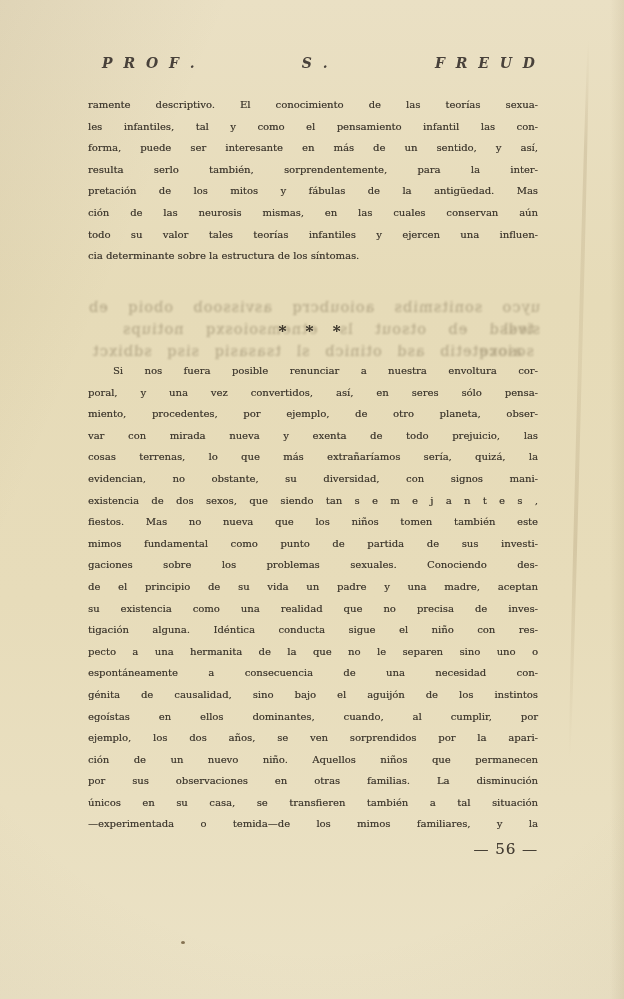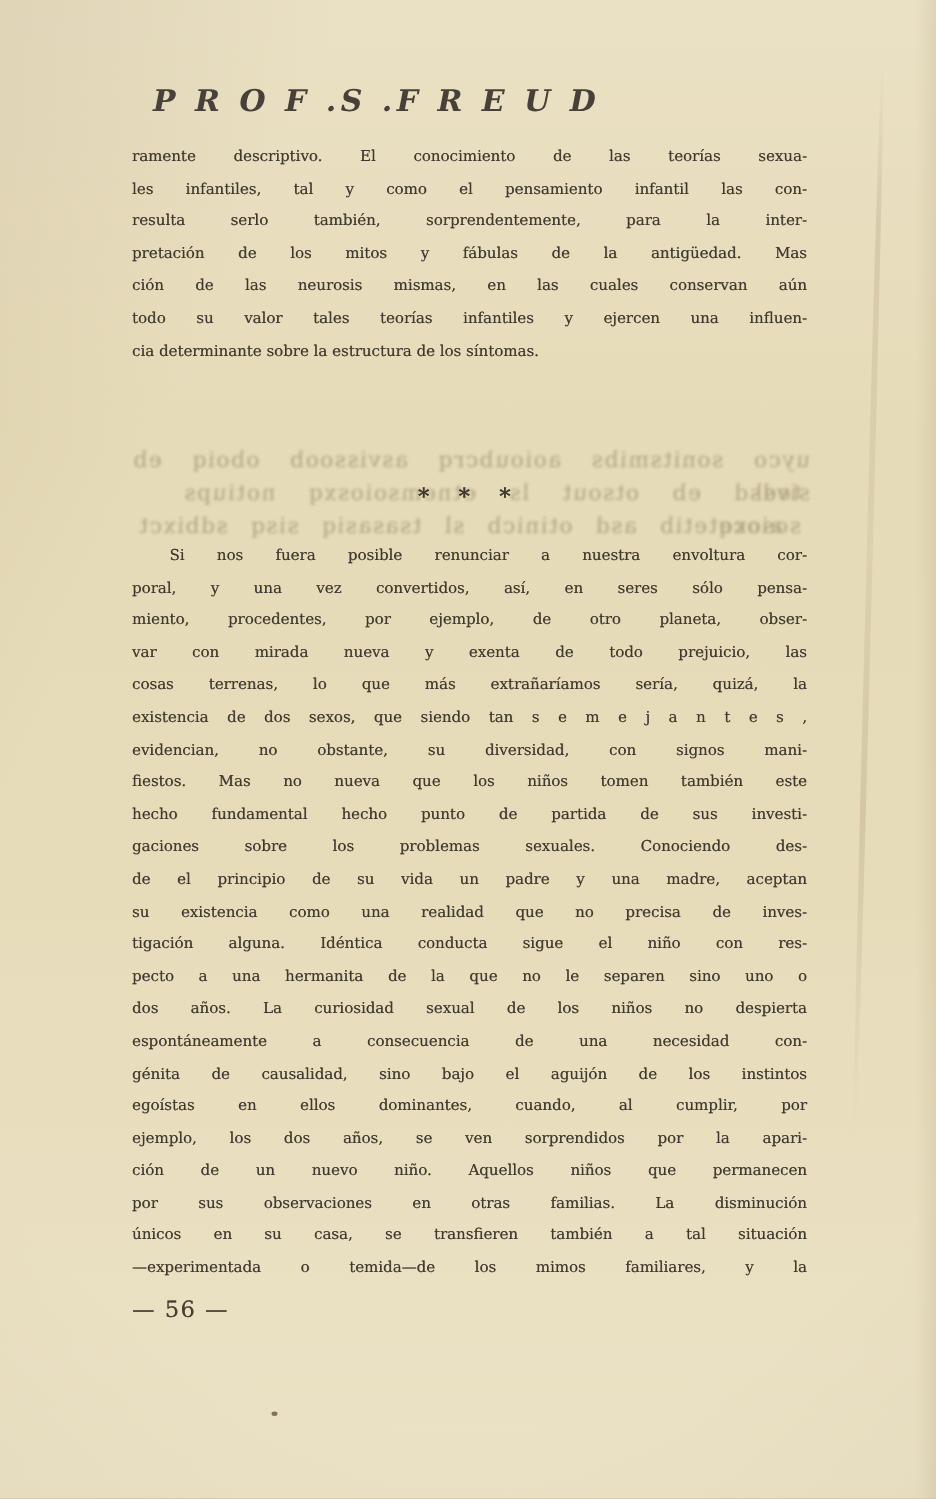--- a/index.html
+++ b/index.html
@@ -27,24 +27,24 @@
     position: absolute; left: 577px; top: 40px; width: 4px; height: 720px;
     transform: rotate(1.5deg);
     border-radius: 40%;
     background: linear-gradient(180deg, rgba(140,115,75,0) 0%, rgba(140,115,75,0.18) 15%,
                 rgba(140,115,75,0.10) 45%, rgba(140,115,75,0.20) 70%, rgba(140,115,75,0) 100%);
     pointer-events: none;
   }
 
   .running-header {
     position: absolute; left: 88px; top: 55px; width: 450px;
-    display: flex; 
+    display: flex; justify-content: space-between;
     padding-left: 14px; box-sizing: border-box;
     font-style: italic; font-weight: bold;
-    font-size: 20px; letter-spacing: 3px;
+    font-size: 14px; letter-spacing: 3px;
     color: #48413a;
   }
 
   .para { position: absolute; left: 88px; width: 450px; }
   .para1 { top: 94px; }
   .para2 { top: 360px; }
 
   .line {
     height: 21.6px; line-height: 21.6px;
     font-size: 10px;
@@ -73,22 +73,22 @@
   .ghost-line:nth-child(3) { padding: 0 4px 0 18px; }
 
   .separator {
     position: absolute; left: 88px; top: 322px; width: 450px;
     text-align: center; font-weight: bold; font-size: 15px;
     letter-spacing: 7px; color: #3e382e; z-index: 2;
     text-shadow: 0.2px 0.2px 0.3px rgba(50,42,32,0.55);
   }
 
   .pagenum {
-    position: absolute; left: 88px; top: 864px; width: 450px;
-    text-align: left; font-size: 15px; letter-spacing: 1px;
+    position: absolute; left: 88px; top: 840px; width: 450px;
+    text-align: right; font-size: 15px; letter-spacing: 1px;
     color: #453e34;
     text-shadow: 0.2px 0.2px 0.3px rgba(50,42,32,0.55);
   }
 
   .speck {
     position: absolute; left: 181px; top: 941px; width: 4px; height: 3px;
     background: #6b5636; border-radius: 50%; opacity: 0.8;
   }
 </style>
 </head>
@@ -102,20 +102,21 @@
   <div class="running-header">
     <span>P R O F .</span>
     <span>S .</span>
     <span>F R E U D</span>
   </div>
 
   <div class="para para1">
 
   <div class="line">ramente descriptivo. El conocimiento de las teorías sexua-</div>
       <div class="line">les infantiles, tal y como el pensamiento infantil las con-</div>
+      <div class="line">forma, puede ser interesante en más de un sentido, y así,</div>
       <div class="line">resulta serlo también, sorprendentemente, para la inter-</div>
       <div class="line">pretación de los mitos y fábulas de la antigüedad. Mas</div>
       <div class="line">ción de las neurosis mismas, en las cuales conservan aún</div>
       <div class="line">todo su valor tales teorías infantiles y ejercen una influen-</div>
       <div class="line">cia determinante sobre la estructura de los síntomas.</div>
     </div>
 
   <div class="ghost">
 
   <div class="ghost-line">uyco sonitsmibs aoioubcrq asvissoob oboiq eb sivsl</div>
@@ -125,30 +126,29 @@
 
   <div class="separator">* * *</div>
 
   <div class="para para2">
 
   <div class="line">Si nos fuera posible renunciar a nuestra envoltura cor-</div>
       <div class="line">poral, y una vez convertidos, así, en seres sólo pensa-</div>
       <div class="line">miento, procedentes, por ejemplo, de otro planeta, obser-</div>
       <div class="line">var con mirada nueva y exenta de todo prejuicio, las</div>
       <div class="line">cosas terrenas, lo que más extrañaríamos sería, quizá, la</div>
+      <div class="line">evidencian, no obstante, su diversidad, con signos mani-</div>
       <div class="line">existencia de dos sexos, que siendo tan s e m e j a n t e s ,</div>
-      <div class="line">evidencian, no obstante, su diversidad, con signos mani-</div>
       <div class="line">fiestos. Mas no nueva que los niños tomen también este</div>
-      <div class="line">hecho fundamental hecho punto de partida de sus investi-</div>
+      <div class="line">mimos fundamental como punto de partida de sus investi-</div>
       <div class="line">gaciones sobre los problemas sexuales. Conociendo des-</div>
       <div class="line">de el principio de su vida un padre y una madre, aceptan</div>
       <div class="line">su existencia como una realidad que no precisa de inves-</div>
       <div class="line">tigación alguna. Idéntica conducta sigue el niño con res-</div>
       <div class="line">pecto a una hermanita de la que no le separen sino uno o</div>
-      <div class="line">dos años. La curiosidad sexual de los niños no despierta</div>
       <div class="line">espontáneamente a consecuencia de una necesidad con-</div>
       <div class="line">génita de causalidad, sino bajo el aguijón de los instintos</div>
       <div class="line">egoístas en ellos dominantes, cuando, al cumplir, por</div>
       <div class="line">ejemplo, los dos años, se ven sorprendidos por la apari-</div>
       <div class="line">ción de un nuevo niño. Aquellos niños que permanecen</div>
       <div class="line">por sus observaciones en otras familias. La disminución</div>
       <div class="line">únicos en su casa, se transfieren también a tal situación</div>
       <div class="line">—experimentada o temida—de los mimos familiares, y la</div>
     </div>
 

